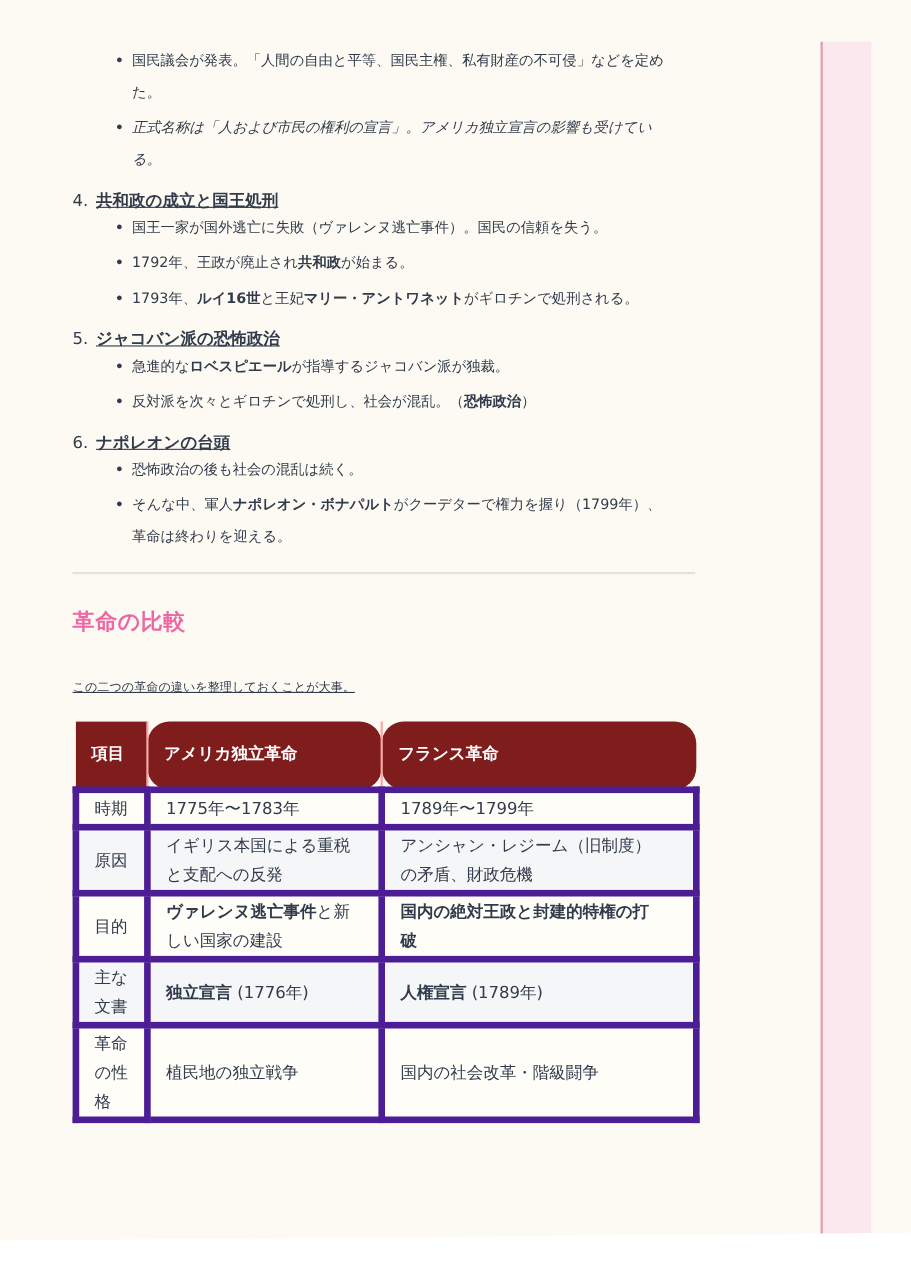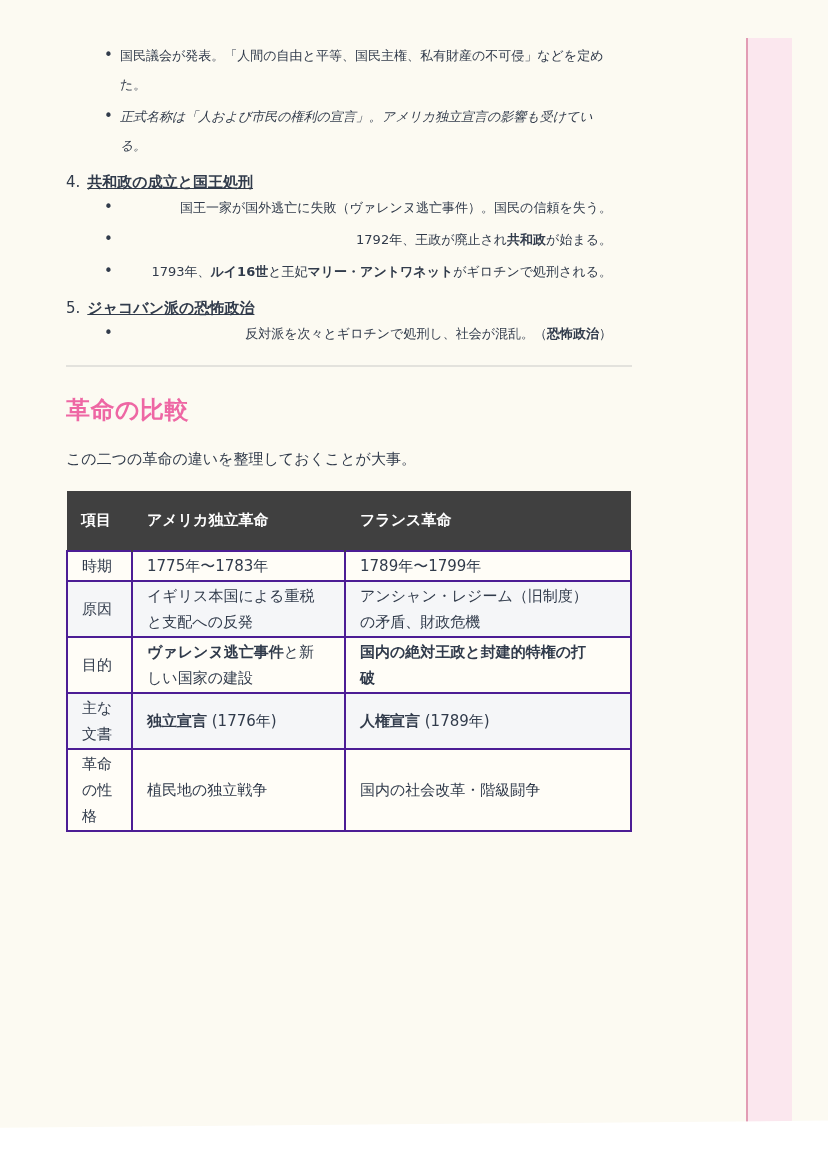--- a/index.html
+++ b/index.html
@@ -24,47 +24,47 @@
     content:"\2022";position:absolute;left:-16px;top:0;font-size:15px;line-height:29px;color:#313b4b;
   }
   ul.bullets li:last-child{margin-bottom:0;}
   li.italic{font-style:italic;}
 
   
   .section{margin-top:8px;}
   .sec-head{font-size:15px;line-height:29px;text-decoration:underline;}
   .sec-num{display:inline-block;margin-right:7px;}
   .sec-title{font-weight:700;}
-  .section ul.bullets{margin-top:-4px;text-align:right;}
+  .section ul.bullets{margin-top:-4px;}
   .section ul.bullets li{margin-top:3px;margin-bottom:0;}
   .section ul.bullets li:first-child{margin-top:0;}
 
   .b{font-weight:700;}
 
   hr.divider{border:none;border-top:2px solid #e3e2dd;margin:17px 0 0 0;width:566px;}
 
   h2.cmp-heading{
-    margin:26px 0 0 0;font-size:24px;line-height:34px;font-weight:700;
+    margin:26px 0 0 0;font-size:20px;line-height:34px;font-weight:700;
     color:#ee67a4;letter-spacing:0.5px;
   }
-  p.lead{margin:18px 0 0 0;font-size:15px;line-height:29px;}
+  p.lead{margin:28px 0 0 0;font-size:11px;line-height:29px;text-decoration:underline;}
 
   
   table.cmp{border-collapse:collapse;margin-top:17px;table-layout:fixed;width:564px;}
   table.cmp col.c1{width:65px;}
   table.cmp col.c2{width:213px;}
   table.cmp col.c3{width:286px;}
   table.cmp th{
-    background:#404040;color:#ffffff;font-weight:700;font-size:15px;
+    background:#7f1d1d;color:#ffffff;font-weight:700;font-size:15px;
     text-align:left;padding:20px 14px;line-height:19px;
   }
-  table.cmp th + th{border-left:2px solid #404040;}
+  table.cmp th + th{border-left:2px solid #fca5a5;border-radius:20px;}
   table.cmp td{
     font-size:15px;line-height:26px;padding:1px 14px;vertical-align:middle;
-    border:2px solid #4c1d95;
+    border:6px solid #4c1d95;
   }
   table.cmp td:first-child{padding-right:10px;}
   table.cmp td:nth-child(2){padding-right:24px;}
   table.cmp td:nth-child(3){padding-right:30px;}
   table.cmp tbody tr:nth-child(odd){background:#fffdf7;}
   table.cmp tbody tr:nth-child(even){background:#f5f6f8;}
 
   .watermark{
     position:absolute;left:686px;top:1160px;font-size:11px;line-height:14px;
     color:#b8b5b0;z-index:3;letter-spacing:0.2px;white-space:nowrap;
@@ -96,24 +96,34 @@
         <li><span>1792年、王政が廃止され</span><span class="b">共和政</span><span>が始まる。</span></li>
         <li><span>1793年、</span><span class="b">ルイ16世</span><span>と王妃</span><span class="b">マリー・アントワネット</span><span>がギロチンで処刑される。</span></li>
       </ul>
     </div>
 
     <div class="section">
       <div class="sec-head">
         <span class="sec-num">5.</span><span class="sec-title">ジャコバン派の恐怖政治</span>
       </div>
       <ul class="bullets">
+        <li><span>急進的な</span><span class="b">ロベスピエール</span><span>が指導するジャコバン派が独裁。</span></li>
         <li><span>反対派を次々とギロチンで処刑し、社会が混乱。（</span><span class="b">恐怖政治</span><span>）</span></li>
       </ul>
     </div>
 
+    <div class="section">
+      <div class="sec-head">
+        <span class="sec-num">6.</span><span class="sec-title">ナポレオンの台頭</span>
+      </div>
+      <ul class="bullets">
+        <li><span>恐怖政治の後も社会の混乱は続く。</span></li>
+        <li><span>そんな中、軍人</span><span class="b">ナポレオン・ボナパルト</span><span>がクーデターで権力を握り（1799年）、革命は終わりを迎える。</span></li>
+      </ul>
+    </div>
 
     <hr class="divider">
 
     <h2 class="cmp-heading">革命の比較</h2>
 
     <p class="lead">この二つの革命の違いを整理しておくことが大事。</p>
 
     <table class="cmp">
       <colgroup>
           <col class="c1">

